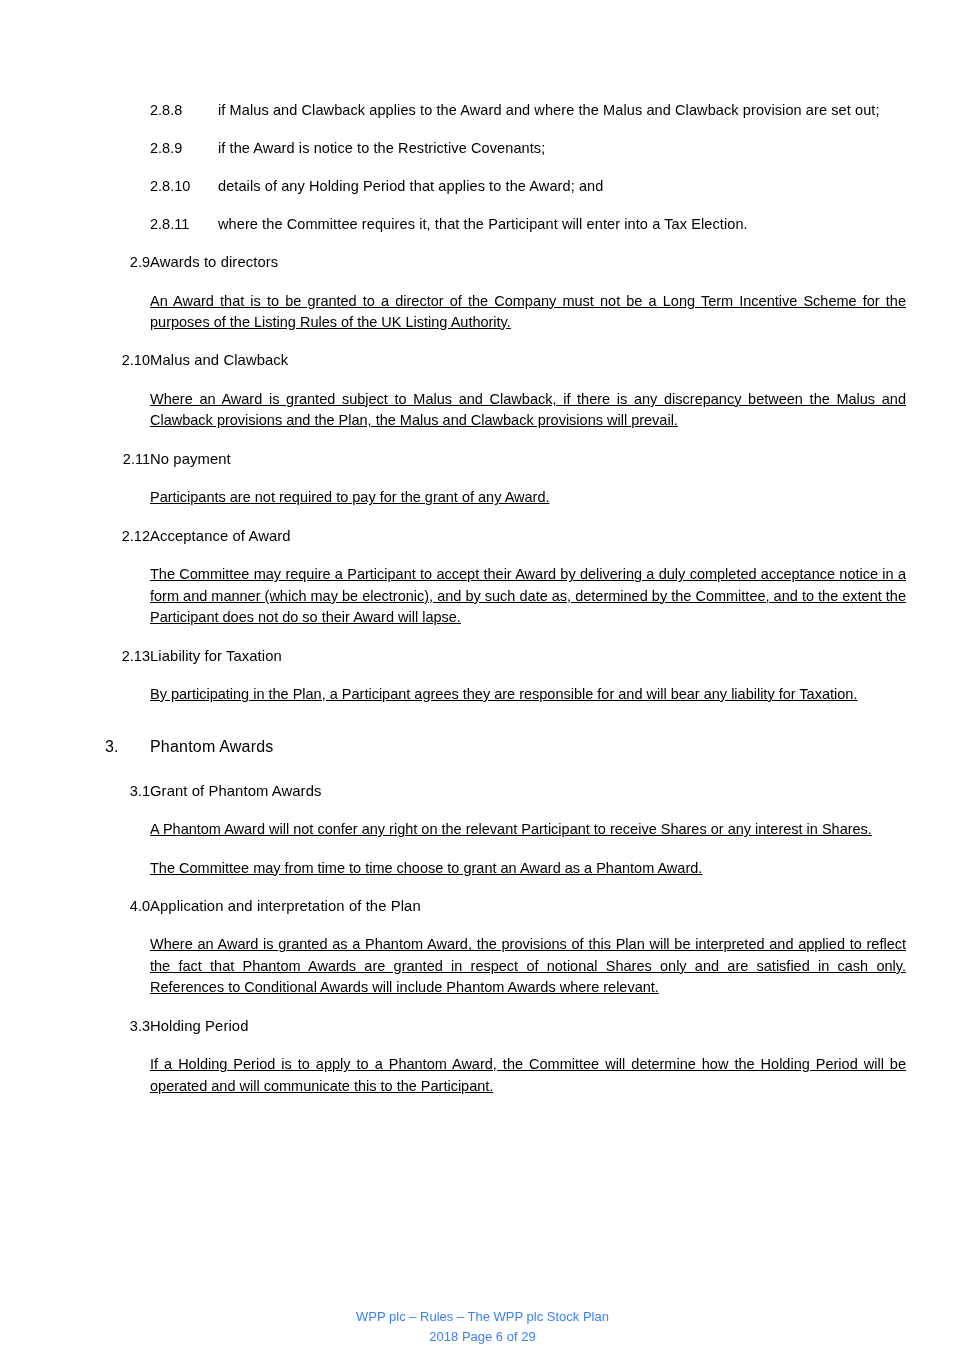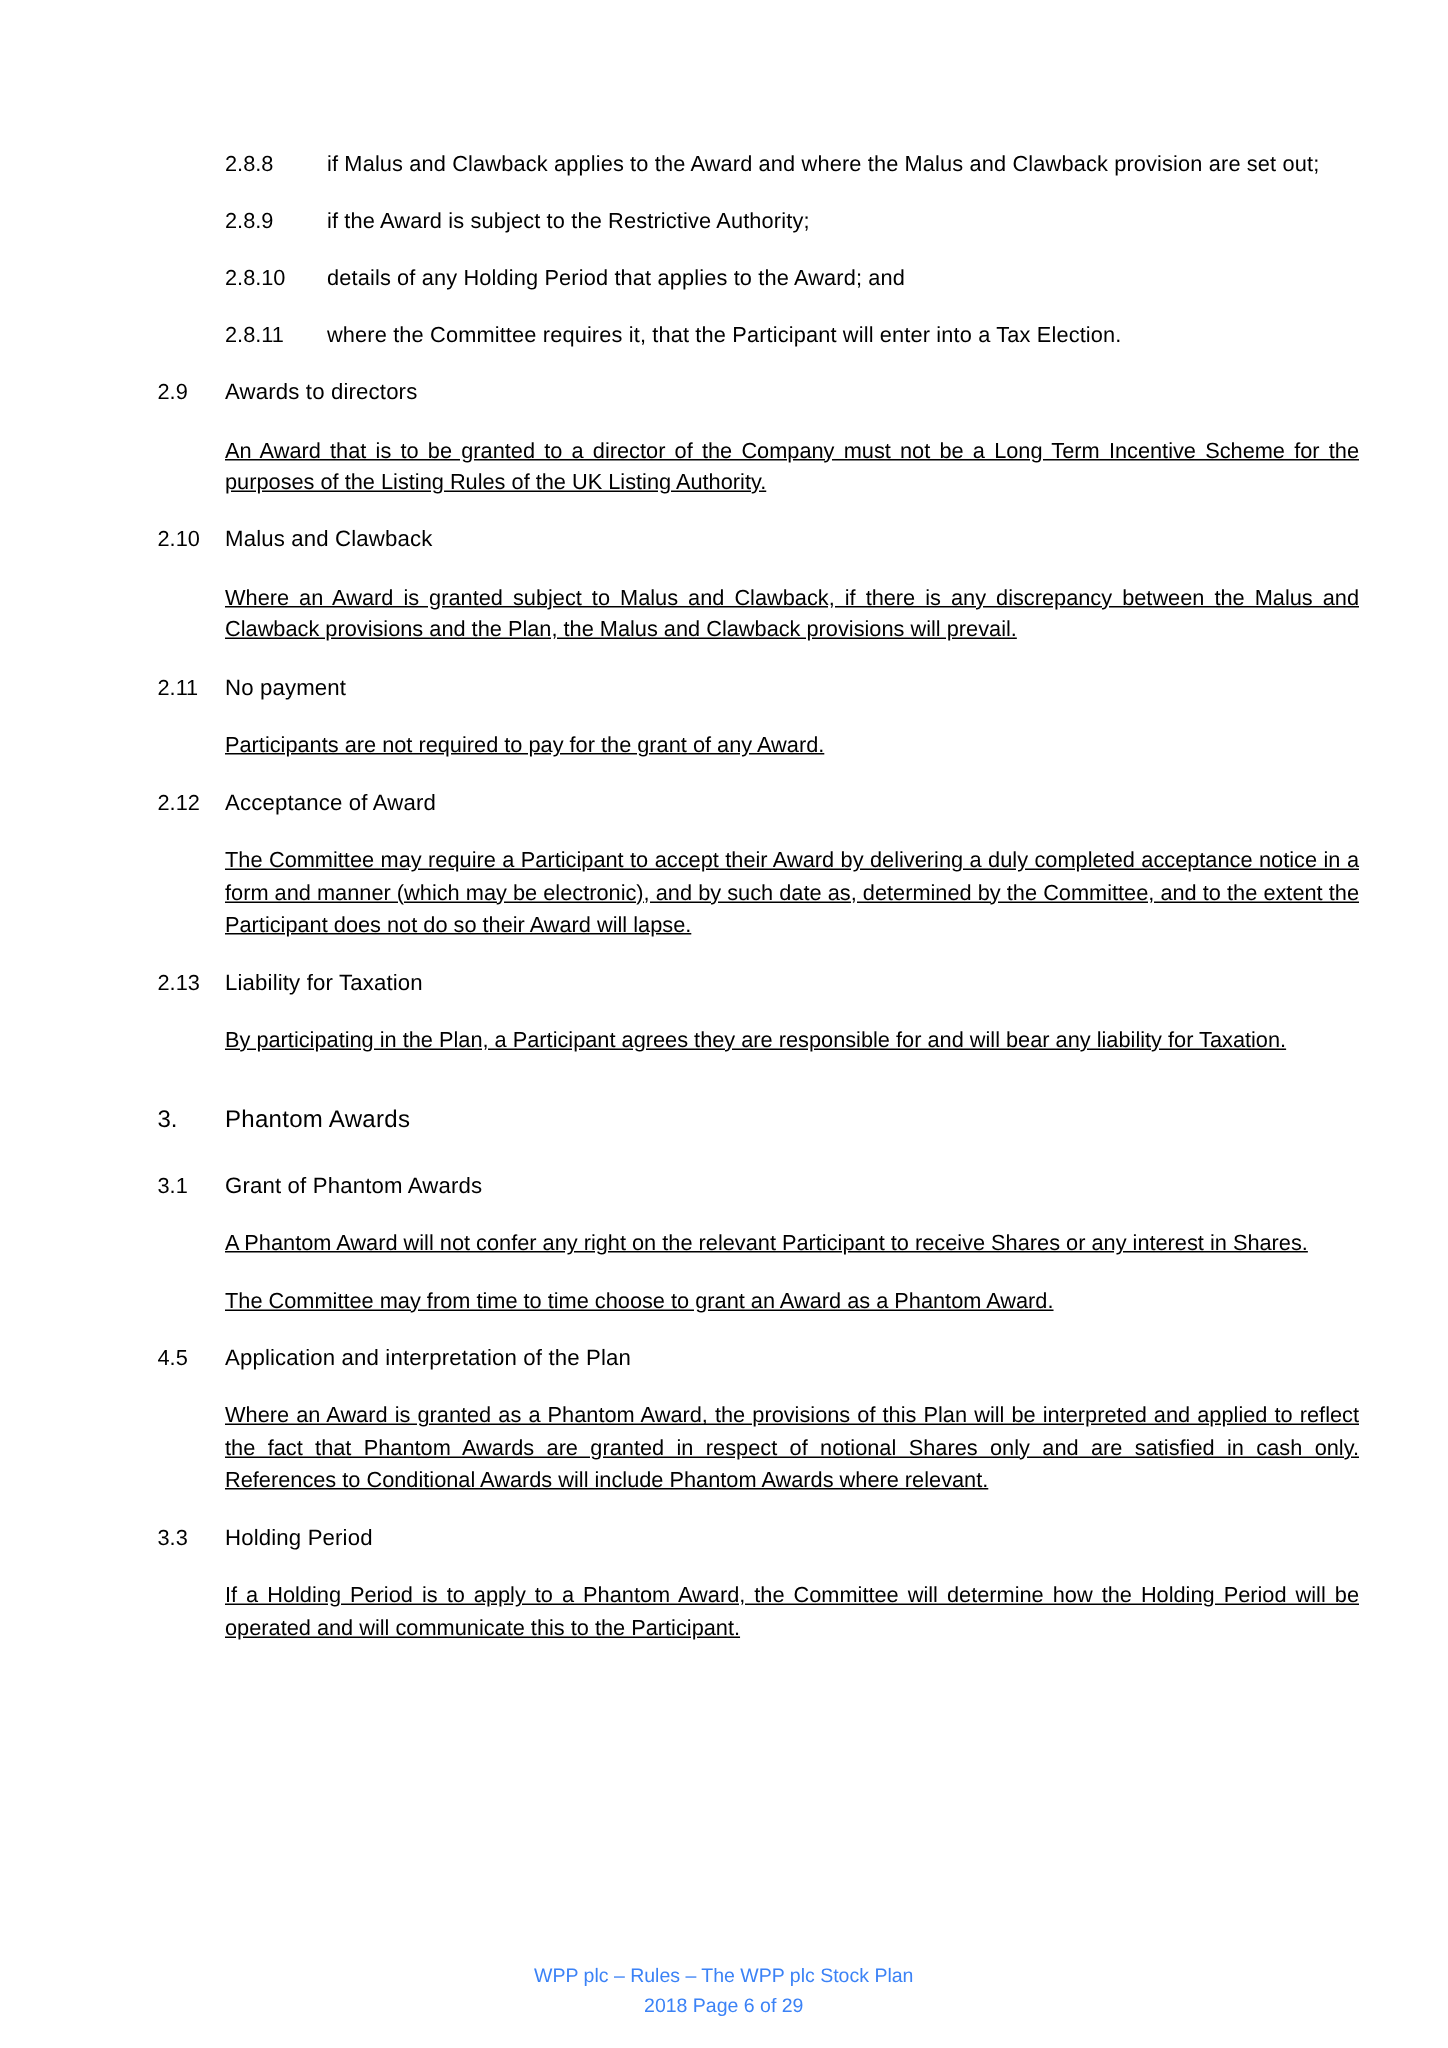--- a/index.html
+++ b/index.html
@@ -39,21 +39,21 @@
     font-size: 14.5px;
     line-height: 1.45;
     text-align: justify;
   }
 
   
   .sub .num { width: 68px; margin-left: 45px; }
   .sub .txt { }
 
   
-  .clause .num { width: 45px; }
+  .clause .num { width: 45px; text-align: right; }
   .clause .txt { font-size: 14.8px; }
 
   
   .para {
     margin-left: 45px;
     font-size: 14.5px;
     line-height: 1.48;
     text-align: justify;
     margin-bottom: 17px;
     text-decoration: underline;
@@ -92,21 +92,21 @@
 <body>
 
 <div class="page">
   <div id="content">
       <div class="row sub">
         <div class="num">2.8.8</div>
         <div class="txt heading-text">if Malus and Clawback applies to the Award and where the Malus and Clawback provision are set out;</div>
       </div>
       <div class="row sub">
         <div class="num">2.8.9</div>
-        <div class="txt heading-text">if the Award is subject to the Restrictive Authority;</div>
+        <div class="txt heading-text">if the Award is notice to the Restrictive Covenants;</div>
       </div>
       <div class="row sub">
         <div class="num">2.8.10</div>
         <div class="txt heading-text">details of any Holding Period that applies to the Award; and</div>
       </div>
       <div class="row sub">
         <div class="num">2.8.11</div>
         <div class="txt heading-text">where the Committee requires it, that the Participant will enter into a Tax Election.</div>
       </div>
       <div class="row clause">
@@ -138,21 +138,21 @@
         <div class="num">3.</div>
         <div class="txt heading-text">Phantom Awards</div>
       </div>
       <div class="row clause">
         <div class="num">3.1</div>
         <div class="txt heading-text">Grant of Phantom Awards</div>
       </div>
       <div class="para">A Phantom Award will not confer any right on the relevant Participant to receive Shares or any interest in Shares.</div>
       <div class="para">The Committee may from time to time choose to grant an Award as a Phantom Award.</div>
       <div class="row clause">
-        <div class="num">4.5</div>
+        <div class="num">4.0</div>
         <div class="txt heading-text">Application and interpretation of the Plan</div>
       </div>
       <div class="para">Where an Award is granted as a Phantom Award, the provisions of this Plan will be interpreted and applied to reflect the fact that Phantom Awards are granted in respect of notional Shares only and are satisfied in cash only. References to Conditional Awards will include Phantom Awards where relevant.</div>
       <div class="row clause">
         <div class="num">3.3</div>
         <div class="txt heading-text">Holding Period</div>
       </div>
       <div class="para">If a Holding Period is to apply to a Phantom Award, the Committee will determine how the Holding Period will be operated and will communicate this to the Participant.</div>
     </div>
 

